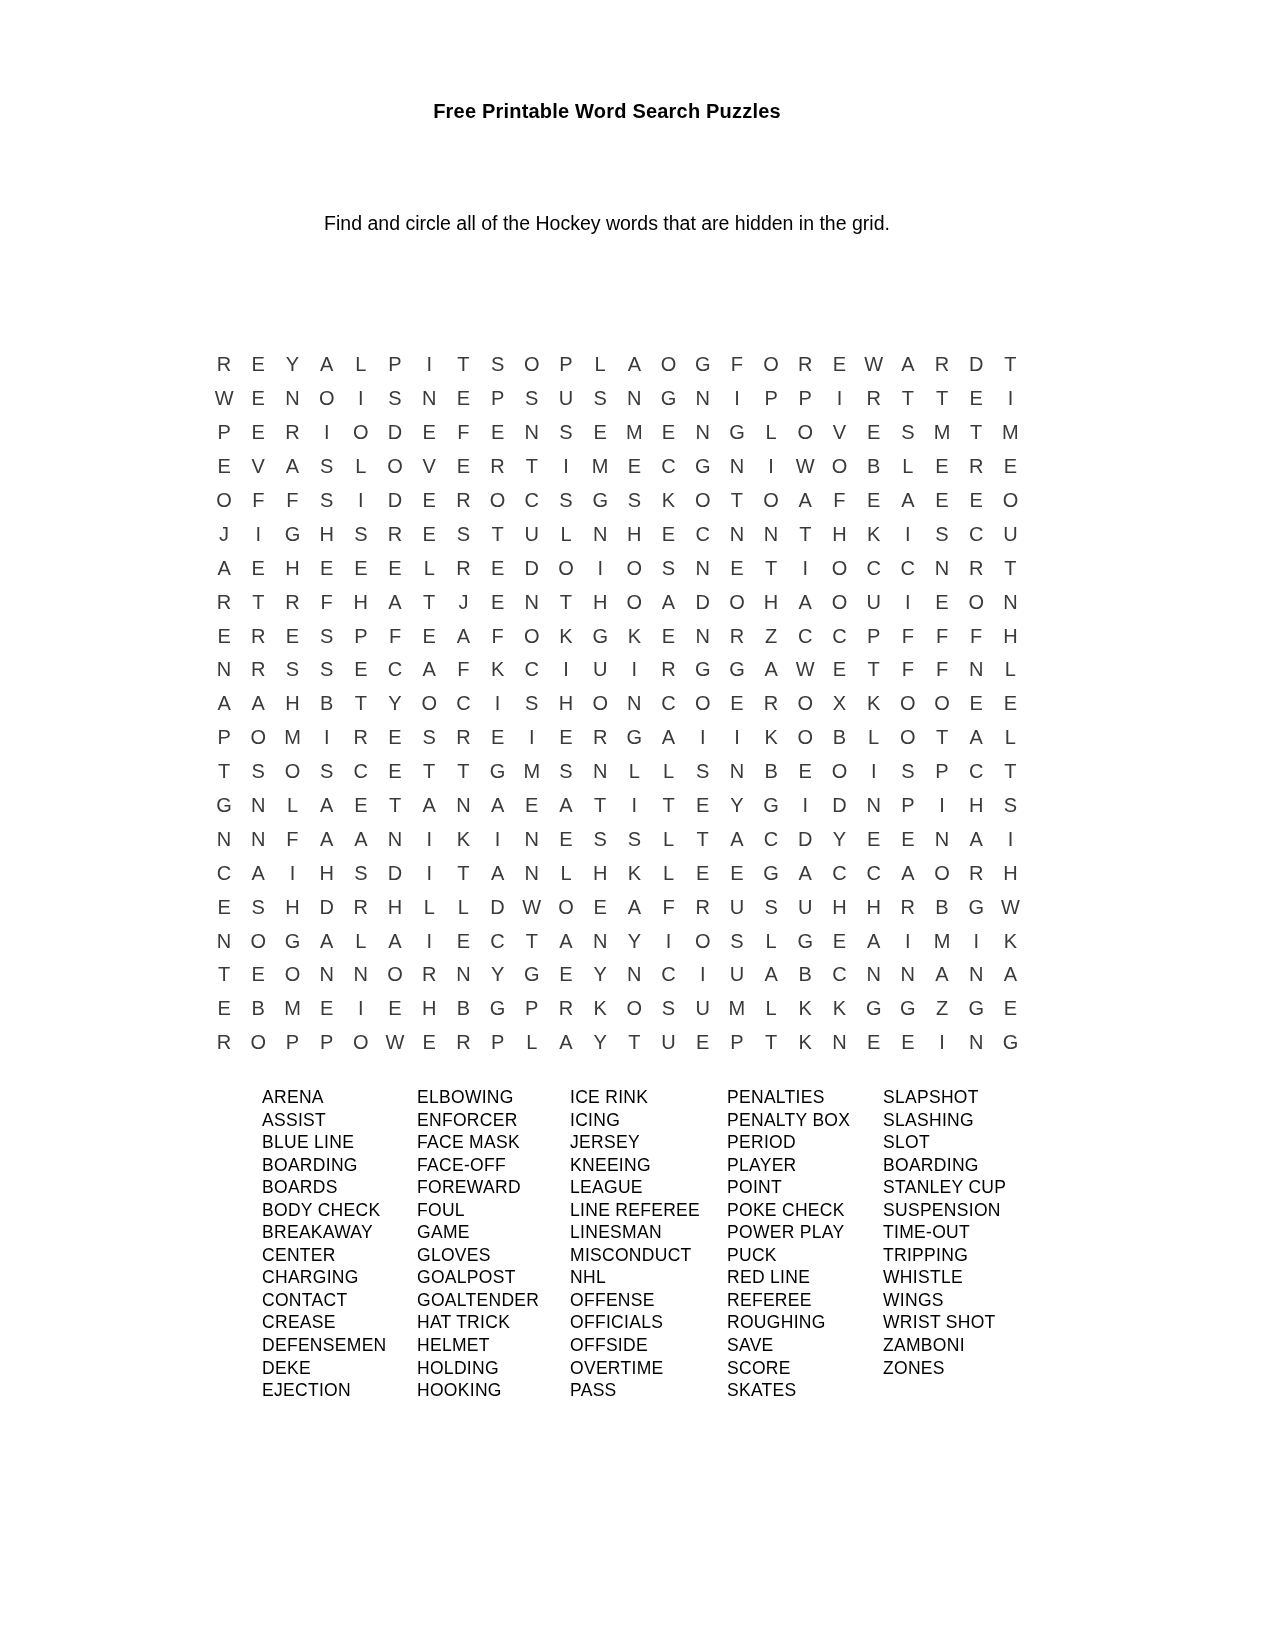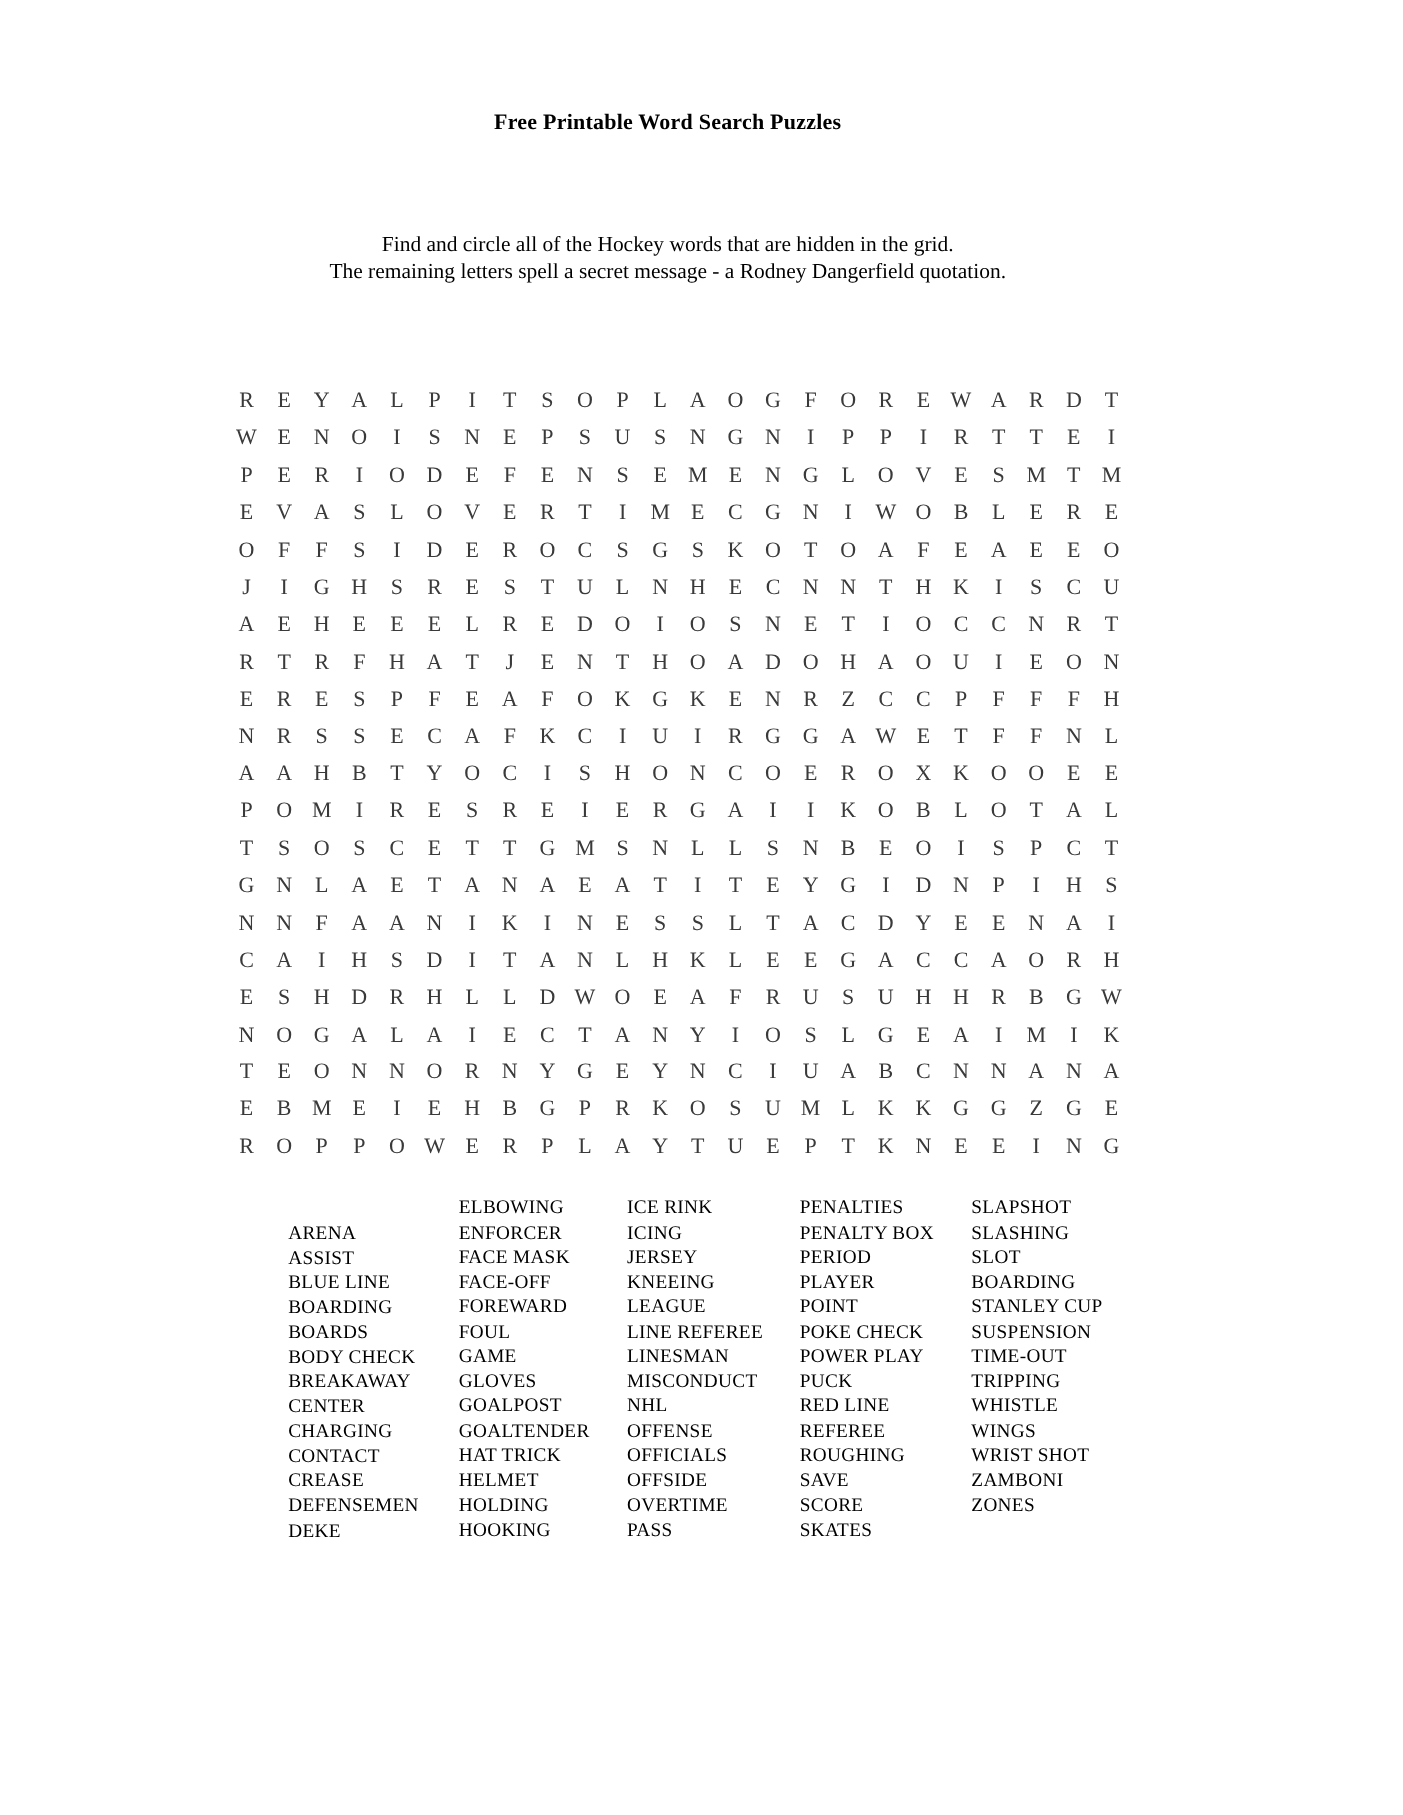--- a/index.html
+++ b/index.html
@@ -1,20 +1,20 @@
 <!DOCTYPE html>
 <html><head>
 <meta charset="utf-8">
 <style>
   html,body{margin:0;padding:0;background:#ffffff;}
   .page{
     position:relative;
     width:1275px;height:1400px;
     background:#ffffff;
-    font-family:Liberation Serif, serif;
+    font-family:Liberation Sans, sans-serif;
     color:#000;
     overflow:hidden;
   }
   .centerband{
     position:absolute;left:0;width:1214px;text-align:center;
   }
   .site-header{
     top:100px;
     font-size:20px;font-weight:bold;letter-spacing:0.2px;
   }
@@ -36,37 +36,36 @@
     display:flex;align-items:center;justify-content:center;
     font-size:20px;color:#3a3a3a;font-weight:normal;
   }
   .word-list{position:absolute;top:0;left:0;width:100%;height:0;}
   .word-col{
     position:absolute;top:1086px;
     font-size:17.5px;line-height:22.55px;letter-spacing:0.3px;
     white-space:nowrap;color:#000;
   }
   .word-col .word{display:block;}
-  .col-0{left:262px;margin-top:23px;}
+  .col-0{left:262px;}
   .col-1{left:417px;}
   .col-2{left:570px;}
   .col-3{left:727px;}
   .col-4{left:883px;}
 </style>
 </head>
 <body>
 
 <div class="page">
 
   <div class="centerband site-header">Free Printable Word Search Puzzles</div>
 
 
   <div class="centerband instructions">
     <div>Find and circle all of the Hockey words that are hidden in the grid.</div>
-    <div>The remaining letters spell a secret message - a Rodney Dangerfield quotation.</div>
   </div>
 
   <div class="letter-grid" id="letter-grid">
       <span class="cell">R</span>
       <span class="cell">E</span>
       <span class="cell">Y</span>
       <span class="cell">A</span>
       <span class="cell">L</span>
       <span class="cell">P</span>
       <span class="cell">I</span>

